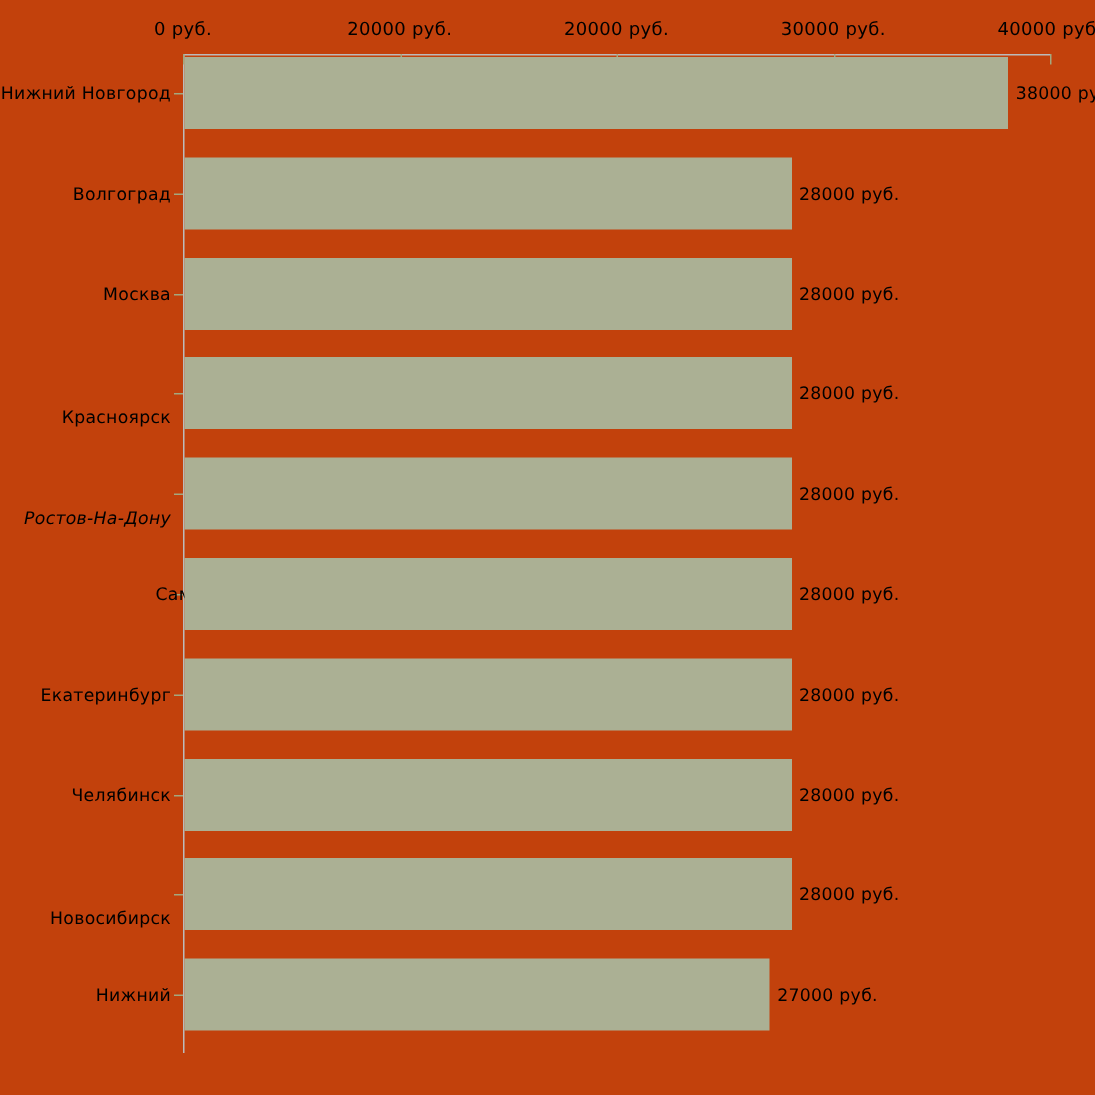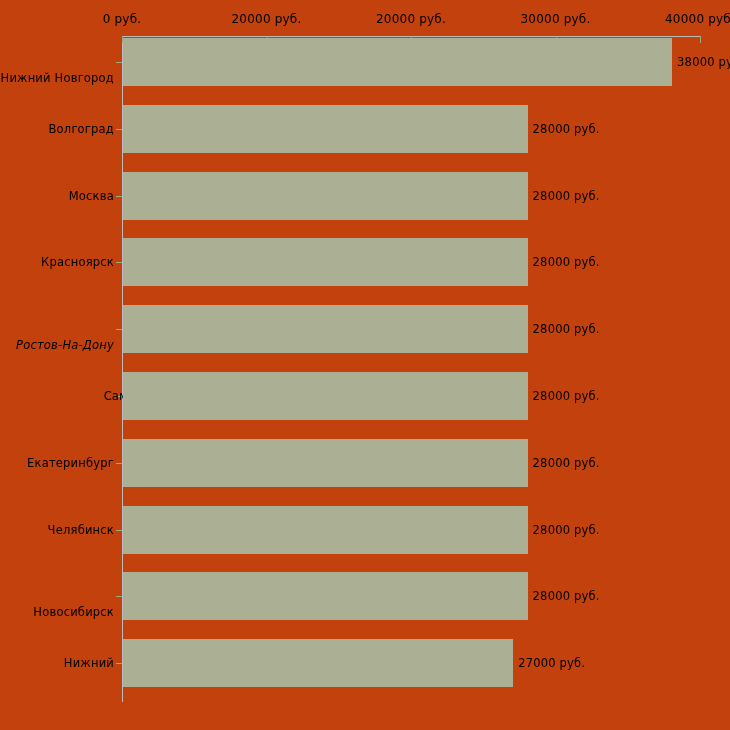--- a/index.html
+++ b/index.html
@@ -107,33 +107,33 @@
       <div class="x-tick" style="left: 411px;"></div>
       <div class="x-tick-label" style="left: 411px; text-align: right;">20000 руб.</div>
       <div class="x-tick" style="left: 555.5px;"></div>
       <div class="x-tick-label" style="left: 555.5px;">30000 руб.</div>
       <div class="x-tick" style="left: 700px;"></div>
       <div class="x-tick-label" style="left: 700px;">40000 руб.</div>
     </div>
   <div id="y-ticks">
       <div class="y-tick" style="top: 62px;"></div>
       <div class="y-label-wrap" style="top: 62px;">
-        <div class="y-tick-label" style="position: relative; top: 16px;">Нижний Новгород</div>
+        <div class="y-tick-label" style="position: relative; top: 0px;">Нижний Новгород</div>
       </div>
       <div class="y-tick" style="top: 128.8px;"></div>
       <div class="y-label-wrap" style="top: 128.8px;">
         <div class="y-tick-label" style="position: relative; top: 0px;">Волгоград</div>
       </div>
       <div class="y-tick" style="top: 195.6px;"></div>
       <div class="y-label-wrap" style="top: 195.6px;">
         <div class="y-tick-label" style="position: relative; top: 0px;">Москва</div>
       </div>
       <div class="y-tick" style="top: 262.4px;"></div>
       <div class="y-label-wrap" style="top: 262.4px;">
-        <div class="y-tick-label" style="position: relative; top: 0px;">Красноярск</div>
+        <div class="y-tick-label" style="position: relative; top: 16px;">Красноярск</div>
       </div>
       <div class="y-tick" style="top: 329.2px;"></div>
       <div class="y-label-wrap" style="top: 329.2px;">
         <div class="y-tick-label" style="position: relative; top: 16px; font-style: italic;">Ростов-На-Дону</div>
       </div>
       <div class="y-tick" style="top: 396px;"></div>
       <div class="y-label-wrap" style="top: 396px; padding-left: 36px;">
         <div class="y-tick-label" style="position: relative; top: 0px;">Самара</div>
       </div>
       <div class="y-tick" style="top: 462.8px;"></div>

